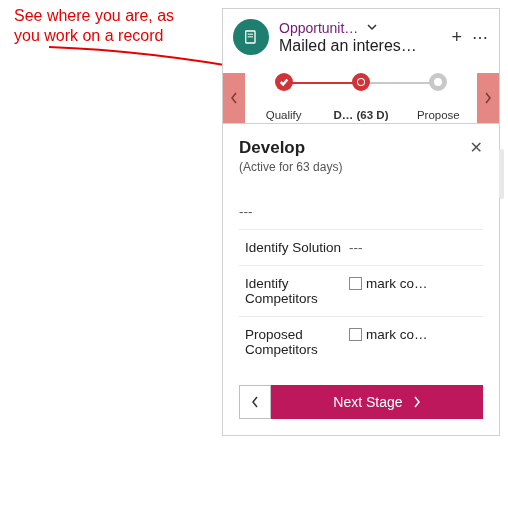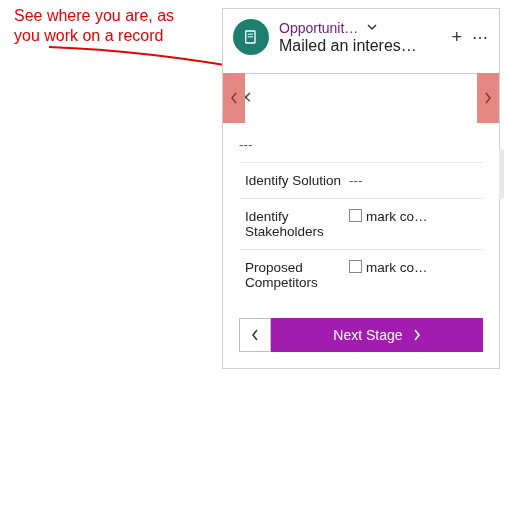--- a/index.html
+++ b/index.html
@@ -38,26 +38,26 @@
   .body { border-top: 1px solid #d0d0d0; padding: 14px 16px 16px 16px; }
   .body-hd { display: flex; justify-content: space-between; align-items: flex-start; }
   .stage-name { font-size: 17px; font-weight: 600; color: #222; }
   .stage-sub { font-size: 12px; color: #555; margin-top: 2px; }
   .close-x { font-size: 16px; color: #555; font-weight: 300; }
   .fields { margin-top: 20px; }
   .field { display: flex; align-items: flex-start; padding: 10px 0; border-bottom: 1px solid #eaeaea; font-size: 13.5px; }
   .field:last-child { border-bottom: none; }
   .f-label { flex: 0 0 110px; color: #222; padding-left: 6px; }
   .f-val { flex: 1; color: #555; }
-  .f-chk { display: flex; gap: 4px; color: #222; white-space: nowrap; overflow:hidden; }
+  .f-chk { display: flex; align-items: center; gap: 4px; color: #222; white-space: nowrap; overflow:hidden; }
   .chkbox { width: 13px; height: 13px; border: 1px solid #888; flex-shrink: 0; }
   
   .footer { display: flex; margin-top: 18px; }
   .back-btn { width: 32px; height: 34px; border: 1px solid #c0c0c0; display:flex; align-items:center; justify-content:center; color:#333; font-size:14px; }
-  .next-btn { flex: 1; height: 34px; background: #a21caf; color: #fff; display:flex; align-items:center; justify-content:center; font-size: 14px; gap: 10px; }
+  .next-btn { flex: 1; height: 34px; background: #be185d; color: #fff; display:flex; align-items:center; justify-content:center; font-size: 14px; gap: 10px; }
   
   .scroll-hint { position:absolute; right:-5px; top:140px; width:5px; height:50px; background:#e8e8e8; border-radius:3px;}
   
   .anno { position: absolute; left: 14px; top: 6px; color: #e60000; font-size: 16px; line-height: 1.25; }
   .arrow-svg { position:absolute; left: 44px; top: 42px; pointer-events:none; }
 </style>
 </head>
 <body>
 
 <div class="anno">See where you are, as<br>you work on a record</div>
@@ -101,36 +101,62 @@
     <div class="bpf-nav left">
       <svg width="8" height="12" viewBox="0 0 8 12">
           <path d="M6 1 L2 6 L6 11" stroke="#7a3a37" stroke-width="1.5" fill="none"></path>
         </svg>
     </div>
     <div class="bpf-nav right">
       <svg width="8" height="12" viewBox="0 0 8 12">
           <path d="M2 1 L6 6 L2 11" stroke="#7a3a37" stroke-width="1.5" fill="none"></path>
         </svg>
     </div>
+    <div class="stages">
+      <div class="stage">
+        <div class="line red" style="left:50%"></div>
+        <div class="circle c-done">
+          <svg viewBox="0 0 12 12">
+              <path d="M2 6 L5 9 L10 3"></path>
+            </svg>
+        </div>
+        <div class="s-label">Qualify</div>
+      </div>
+      <div class="stage">
+        <div class="line red" style="right:50%"></div>
+        <div class="line grey" style="left:50%"></div>
+        <div class="circle c-active"></div>
+        <div class="s-label bold">D…  (63 D)</div>
+      </div>
+      <div class="stage">
+        <div class="line grey" style="right:50%"></div>
+        <div class="circle c-next"></div>
+        <div class="s-label">Propose</div>
+      </div>
+    </div>
   </div>
 
   <div class="body">
     <div class="body-hd">
+      <div>
+        <div class="stage-name">Develop</div>
+        <div class="stage-sub">(Active for 63 days)</div>
+      </div>
       <div class="close-x">✕</div>
     </div>
     <div class="fields">
       <div class="field">
         <div class="f-val">---</div>
       </div>
       <div class="field">
         <div class="f-label">Identify Solution</div>
         <div class="f-val">---</div>
       </div>
       <div class="field">
-        <div class="f-label">Identify Stakeholders</div>
+        <div class="f-label">Identify Competitors</div>
         <div class="f-chk">
           <div class="chkbox"></div>
           <span>mark co…</span>
         </div>
       </div>
       <div class="field">
         <div class="f-label">Proposed Competitors</div>
         <div class="f-chk">
           <div class="chkbox"></div>
           <span>mark co…</span>

